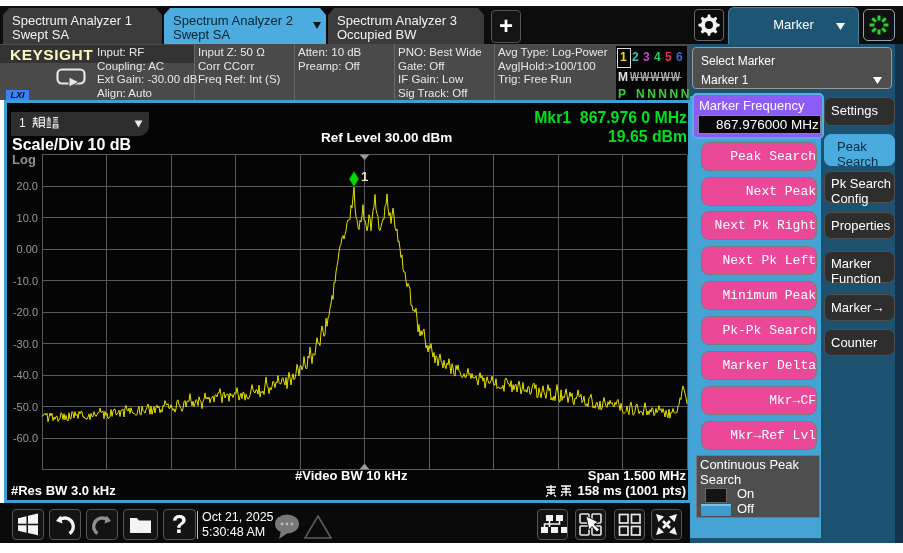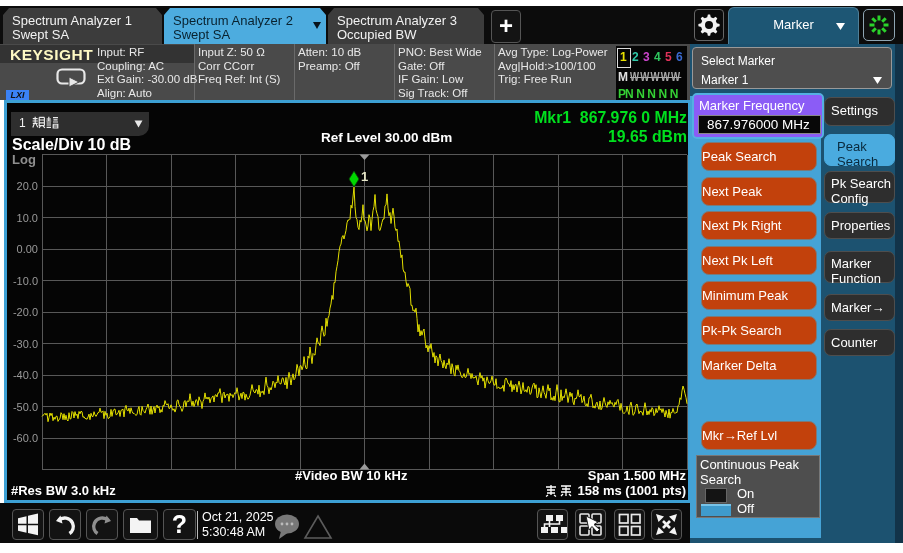--- a/index.html
+++ b/index.html
@@ -63,24 +63,24 @@
 
 #rbg { left:690px; top:44px; width:213px; height:499px; background:#1c5270; }
 #rdark { left:895px; top:44px; width:8px; height:499px; background:#123349; }
 #selmkr { left:692px; top:47px; width:200px; height:42px; background:#4e4e4e;
   border:1px solid #999; border-radius:4px; color:#fff; font-size:12px; }
 #bluepan { left:690px; top:96px; width:131px; height:442px; background:#45a3d6; }
 #mfreq { left:692px; top:93px; width:132px; height:46px; background:#8b5cf6;
   border:2px solid #54b0e2; border-radius:5px; }
 #mfreq .lab { position:absolute; left:5px; top:3px; color:#fff; font-size:13px; }
 #mfreq .val { position:absolute; left:4px; top:20px; width:123px; height:19px; background:#080808;
-  border:1px solid #888; color:#fff; font-size:13.5px; line-height:17px; padding-left:8px; }
-.pbtn { position:absolute; left:701px; width:116px; height:29px; background:#c2410c;
+  border:1px solid #888; color:#fff; font-size:13.5px; line-height:17px; padding-left:17px; }
+.pbtn { position:absolute; left:701px; width:116px; height:29px; background:#ec4899;
   border:1px solid #7a7a7a; border-radius:8px; color:#fff; font-size:13px;
-  text-align:left; }
+  text-align:right;font-family:Liberation Mono, monospace; }
 #contbox { left:696px; top:455px; width:124px; height:63px; background:#4e4e4e;
   border:1px solid #777; color:#fff; font-size:13px; line-height:14.5px; }
 .mitem { position:absolute; left:824px; width:71px; background:#2e2e2e;
   border:1px solid #4e4e4e; border-radius:7px; color:#fff; font-size:13px;
   line-height:15px; padding:5px 0 0 6px; }
 .misel { background:#4aabdf; color:#0a2a3d; border-color:#4aabdf; }
 </style>
 </head>
 <body>
 <div id="scr">
@@ -140,21 +140,21 @@
     <div style="left:1px; top:2px; width:14px; height:20px; border:1px solid #ddd;"></div>
     <div style="left:4px; top:4px; color:#e8e000;">1</div>
     <div style="left:16px; top:4px; color:#2fc8a8;">2</div>
     <div style="left:27px; top:4px; color:#cc45cc;">3</div>
     <div style="left:38px; top:4px; color:#2fc85f;">4</div>
     <div style="left:49px; top:4px; color:#e0325a;">5</div>
     <div style="left:60px; top:4px; color:#3a6ad0;">6</div>
     <div style="left:2px; top:24px; color:#e0e0e0;">M</div>
     <div style="left:14px; top:24px; color:#a8a8a8; text-decoration:line-through; transform:scaleX(0.8); transform-origin:left; letter-spacing:1.5px;">WWWWW</div>
     <div style="left:2px; top:41px; color:#35d035;">P</div>
-    <div style="left:9px; top:41px; color:#35d035; letter-spacing:2.5px;">NNNNN</div>
+    <div style="left:20px; top:41px; color:#35d035; letter-spacing:2.5px;">NNNNN</div>
   </div>
 </div>
 
 <div class="abs" id="mwin">
   <div id="trsel">1&nbsp; <svg width="27" height="13" viewBox="0 0 27 13" style="vertical-align:-2px;">
           <g stroke="#ececec" stroke-width="1.15" fill="none">
 <path d="M0.8 2.6 H5.6 M0.6 5 H5.8 M0.8 7.4 H5.6 M3.2 0.8 V8 M2.2 8 L0.8 11.5 M4.2 8 L5.8 11.2"></path>
 <path d="M7.2 1.4 H12.4 M7.2 1.4 V9.6 H12.4 M12.4 1.4 V9.6 M7.2 4 H12.4 M7.2 6.8 H12.4 M8.6 9.6 L7 12 M11 9.6 L12.8 12"></path>
 <path d="M14.6 3 H19 M16.8 0.8 V5 M14.4 5 H19.2 M14.6 7 H19 M14.6 9 H19 M14.6 11.4 H19"></path>
 <path d="M21 1.6 H26 M21.4 3.8 H25.6 M21 6 H26 M21.2 8.2 V12 H25.8 V8.2 H21.2 M21.2 10 H25.8"></path>
@@ -317,20 +317,21 @@
   <div class="lab">Marker Frequency</div>
   <div class="val">867.976000 MHz</div>
 </div>
 <div class="pbtn" style="top:142px; line-height:27px;">Peak Search</div>
 <div class="pbtn" style="top:177px; line-height:27px;">Next Peak</div>
 <div class="pbtn" style="top:211px; line-height:27px;">Next Pk Right</div>
 <div class="pbtn" style="top:246px; line-height:27px;">Next Pk Left</div>
 <div class="pbtn" style="top:281px; line-height:27px;">Minimum Peak</div>
 <div class="pbtn" style="top:316px; line-height:27px;">Pk-Pk Search</div>
 <div class="pbtn" style="top:351px; line-height:27px;">Marker Delta</div>
+<div class="pbtn" style="top:386px; line-height:27px;">Mkr→CF</div>
 <div class="pbtn" style="top:421px; line-height:27px;">Mkr→Ref Lvl</div>
 <div class="abs" id="contbox">
   <div class="abs" style="left:3px; top:2px;">Continuous Peak<br>Search</div>
   <div class="abs" style="left:8px; top:32px; width:22px; height:15px; background:#141414; border:1px solid #666;"></div>
   <div class="abs" style="left:4px; top:48px; width:30px; height:12px; background:#3f9bcc; border-top:2px solid #77c3e8;"></div>
   <div class="abs" style="left:40px; top:31px;">On</div>
   <div class="abs" style="left:40px; top:46px;">Off</div>
 </div>
 <div class="mitem" style="top:97px; height:29px;">Settings</div>
 <div class="mitem misel" style="top:134px; height:32px; line-height:14.5px;padding-left:12px;">Peak<br>Search</div>

